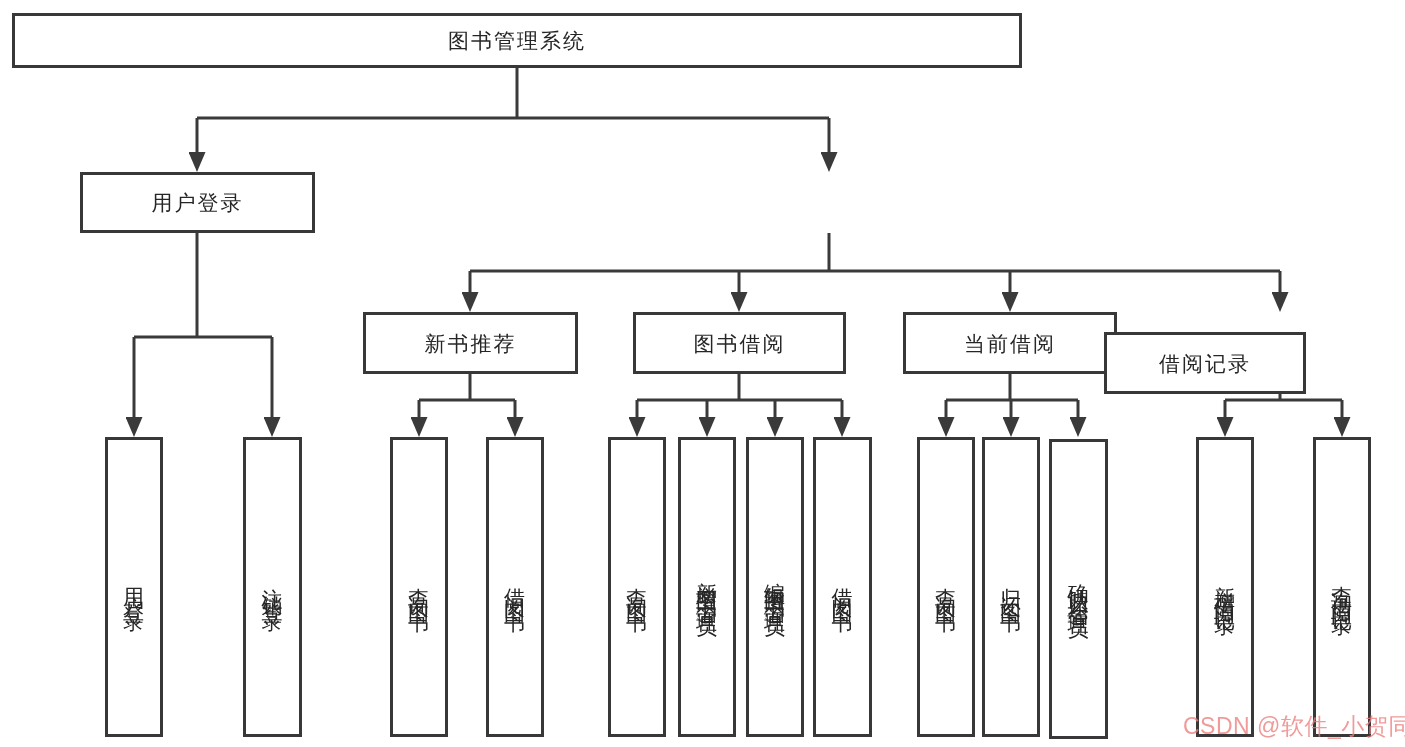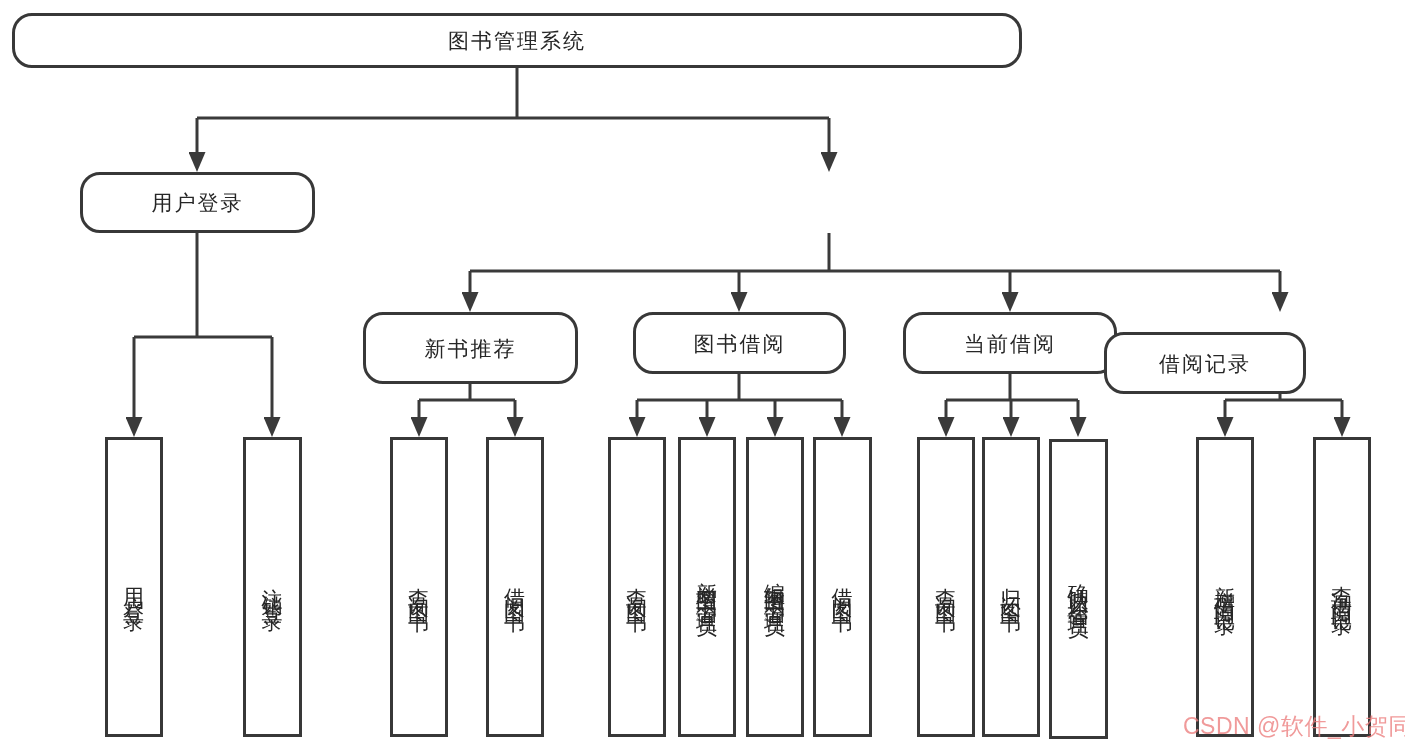--- a/index.html
+++ b/index.html
@@ -29,21 +29,20 @@
     color: #262626;
     display: flex;
     align-items: center;
     justify-content: center;
     text-align: center;
   }
   .box.h {
     font-size: 21px;
     letter-spacing: 2px;
     line-height: 1;
-    border-radius: 20px;
   }
   .box.v {
     writing-mode: vertical-rl;
     text-orientation: mixed;
     font-size: 21px;
     letter-spacing: 8px;
     line-height: 1;
     padding: 6px 0;
   }
   .watermark {
@@ -107,21 +106,21 @@
     </g>
   </svg>
 
   <div class="box h" style="left:12px; top:13px; width:1010px; height:55px;">图书管理系统</div>
 
   <div class="box h" style="left:80px; top:172px; width:235px; height:61px;">用户登录</div>
 
   <div class="box v" style="left:105px; top:437px; width:58px; height:300px;">用户登录</div>
   <div class="box v" style="left:243px; top:437px; width:59px; height:300px;">注销登录</div>
 
-  <div class="box h" style="left:363px; top:312px; width:215px; height:72px;">新书推荐</div>
+  <div class="box h" style="left:363px; top:312px; width:215px; height:62px;">新书推荐</div>
   <div class="box h" style="left:903px; top:312px; width:214px; height:62px;">当前借阅</div>
   <div class="box h" style="left:633px; top:312px; width:213px; height:62px;">图书借阅</div>
   <div class="box h" style="left:1104px; top:312px; width:202px; height:62px;margin-top:20px;">借阅记录</div>
 
   <div class="box v" style="left:390px; top:437px; width:58px; height:300px;">查询图书</div>
   <div class="box v" style="left:486px; top:437px; width:58px; height:300px;">借阅图书</div>
 
   <div class="box v" style="left:608px; top:437px; width:58px; height:300px;">查询图书</div>
   <div class="box v" style="left:678px; top:437px; width:58px; height:300px; letter-spacing:5px;">新增图书（管理员）</div>
   <div class="box v" style="left:746px; top:437px; width:58px; height:300px; letter-spacing:5px;">编辑图书（管理员）</div>

